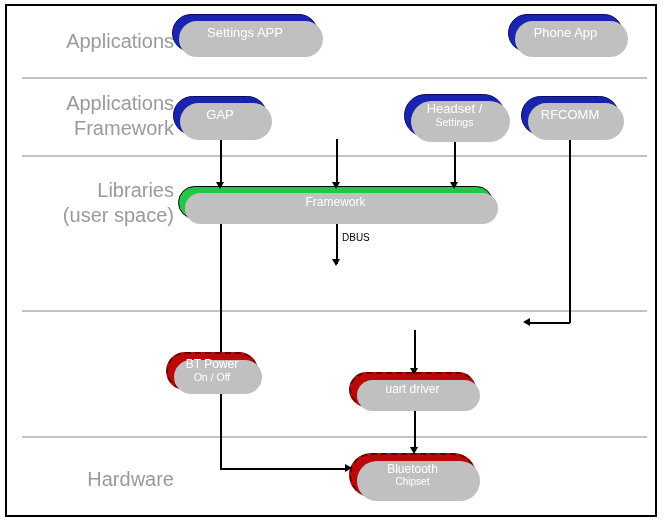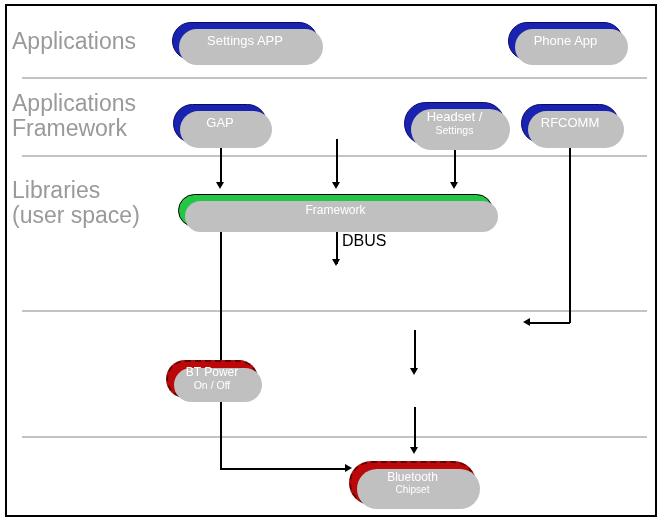--- a/index.html
+++ b/index.html
@@ -28,41 +28,40 @@
     left:22px;
     width:625px;
     height:2px;
     background:#c3c3c3;
   }
 
   
   .layer-label{
     position:absolute;
     color:#9a9a9a;
-    font-size:23px;
+    font-size:20px;
     line-height:25px;
-    text-align:left;
+    text-align:right;
     width:170px;
-    left:12px;
+    left:4px;
     letter-spacing:0px;
     white-space:pre-line;
   }
 
   
   .node{
     position:absolute;
     box-sizing:border-box;
     border-radius:999px;
     display:flex;
     align-items:center;
     justify-content:center;
     text-align:center;
     color:#ffffff;
     z-index:6;
-    margin-top:8px;
   }
   .node .lbl{ position:relative; z-index:3; line-height:1.12; }
   
   .node::before{
     content:"";
     position:absolute;
     left:6px;top:6px;
     width:100%;height:100%;
     border-radius:999px;
     background:#c0c0c0;
@@ -120,40 +119,41 @@
     width:0;height:0;
     border-top:4.5px solid transparent;
     border-bottom:4.5px solid transparent;
     border-right:7px solid #000000;
     z-index:7;
   }
 
   .edge-label{
     position:absolute;
     color:#000000;
-    font-size:16px;
+    font-size:10px;
     z-index:7;
   }
 </style>
 </head>
 <body>
 
 <div id="stage">
   <div id="frame"></div>
 
   <div class="divider" style="top:77px;"></div>
   <div class="divider" style="top:155px;"></div>
   <div class="divider" style="top:310px;"></div>
   <div class="divider" style="top:436px;"></div>
 
   <div class="layer-label" style="top:29px;">Applications</div>
   <div class="layer-label" style="top:91px;">Applications
 Framework</div>
   <div class="layer-label" style="top:178px;">Libraries
 (user space)</div>
+  <div class="layer-label" style="top:467px;">Hardware</div>
 
   <div class="ln vline" style="left:220px;top:139px;height:47px;"></div>
   <div class="arrow-down" style="left:216px;top:182px;"></div>
 
   <div class="ln vline" style="left:336px;top:139px;height:47px;"></div>
   <div class="arrow-down" style="left:332px;top:182px;"></div>
 
   <div class="ln vline" style="left:454px;top:141px;height:45px;"></div>
   <div class="arrow-down" style="left:450px;top:182px;"></div>
 
@@ -204,20 +204,23 @@
   </div>
 
 
   <div class="node red" style="left:166px;top:352px;width:92px;height:38px;">
     <span class="lbl">
       <span>BT Power</span>
       <span class="sub">On / Off</span>
     </span>
   </div>
 
+  <div class="node red" style="left:349px;top:372px;width:127px;height:35px;">
+    <span class="lbl">uart driver</span>
+  </div>
 
   <div class="node red" style="left:349px;top:453px;width:127px;height:44px;align-items:center;">
     <span class="lbl">
       <span>Bluetooth</span>
       <span class="sub" style="font-size:10px;">Chipset</span>
     </span>
   </div>
 
 </div>
 

